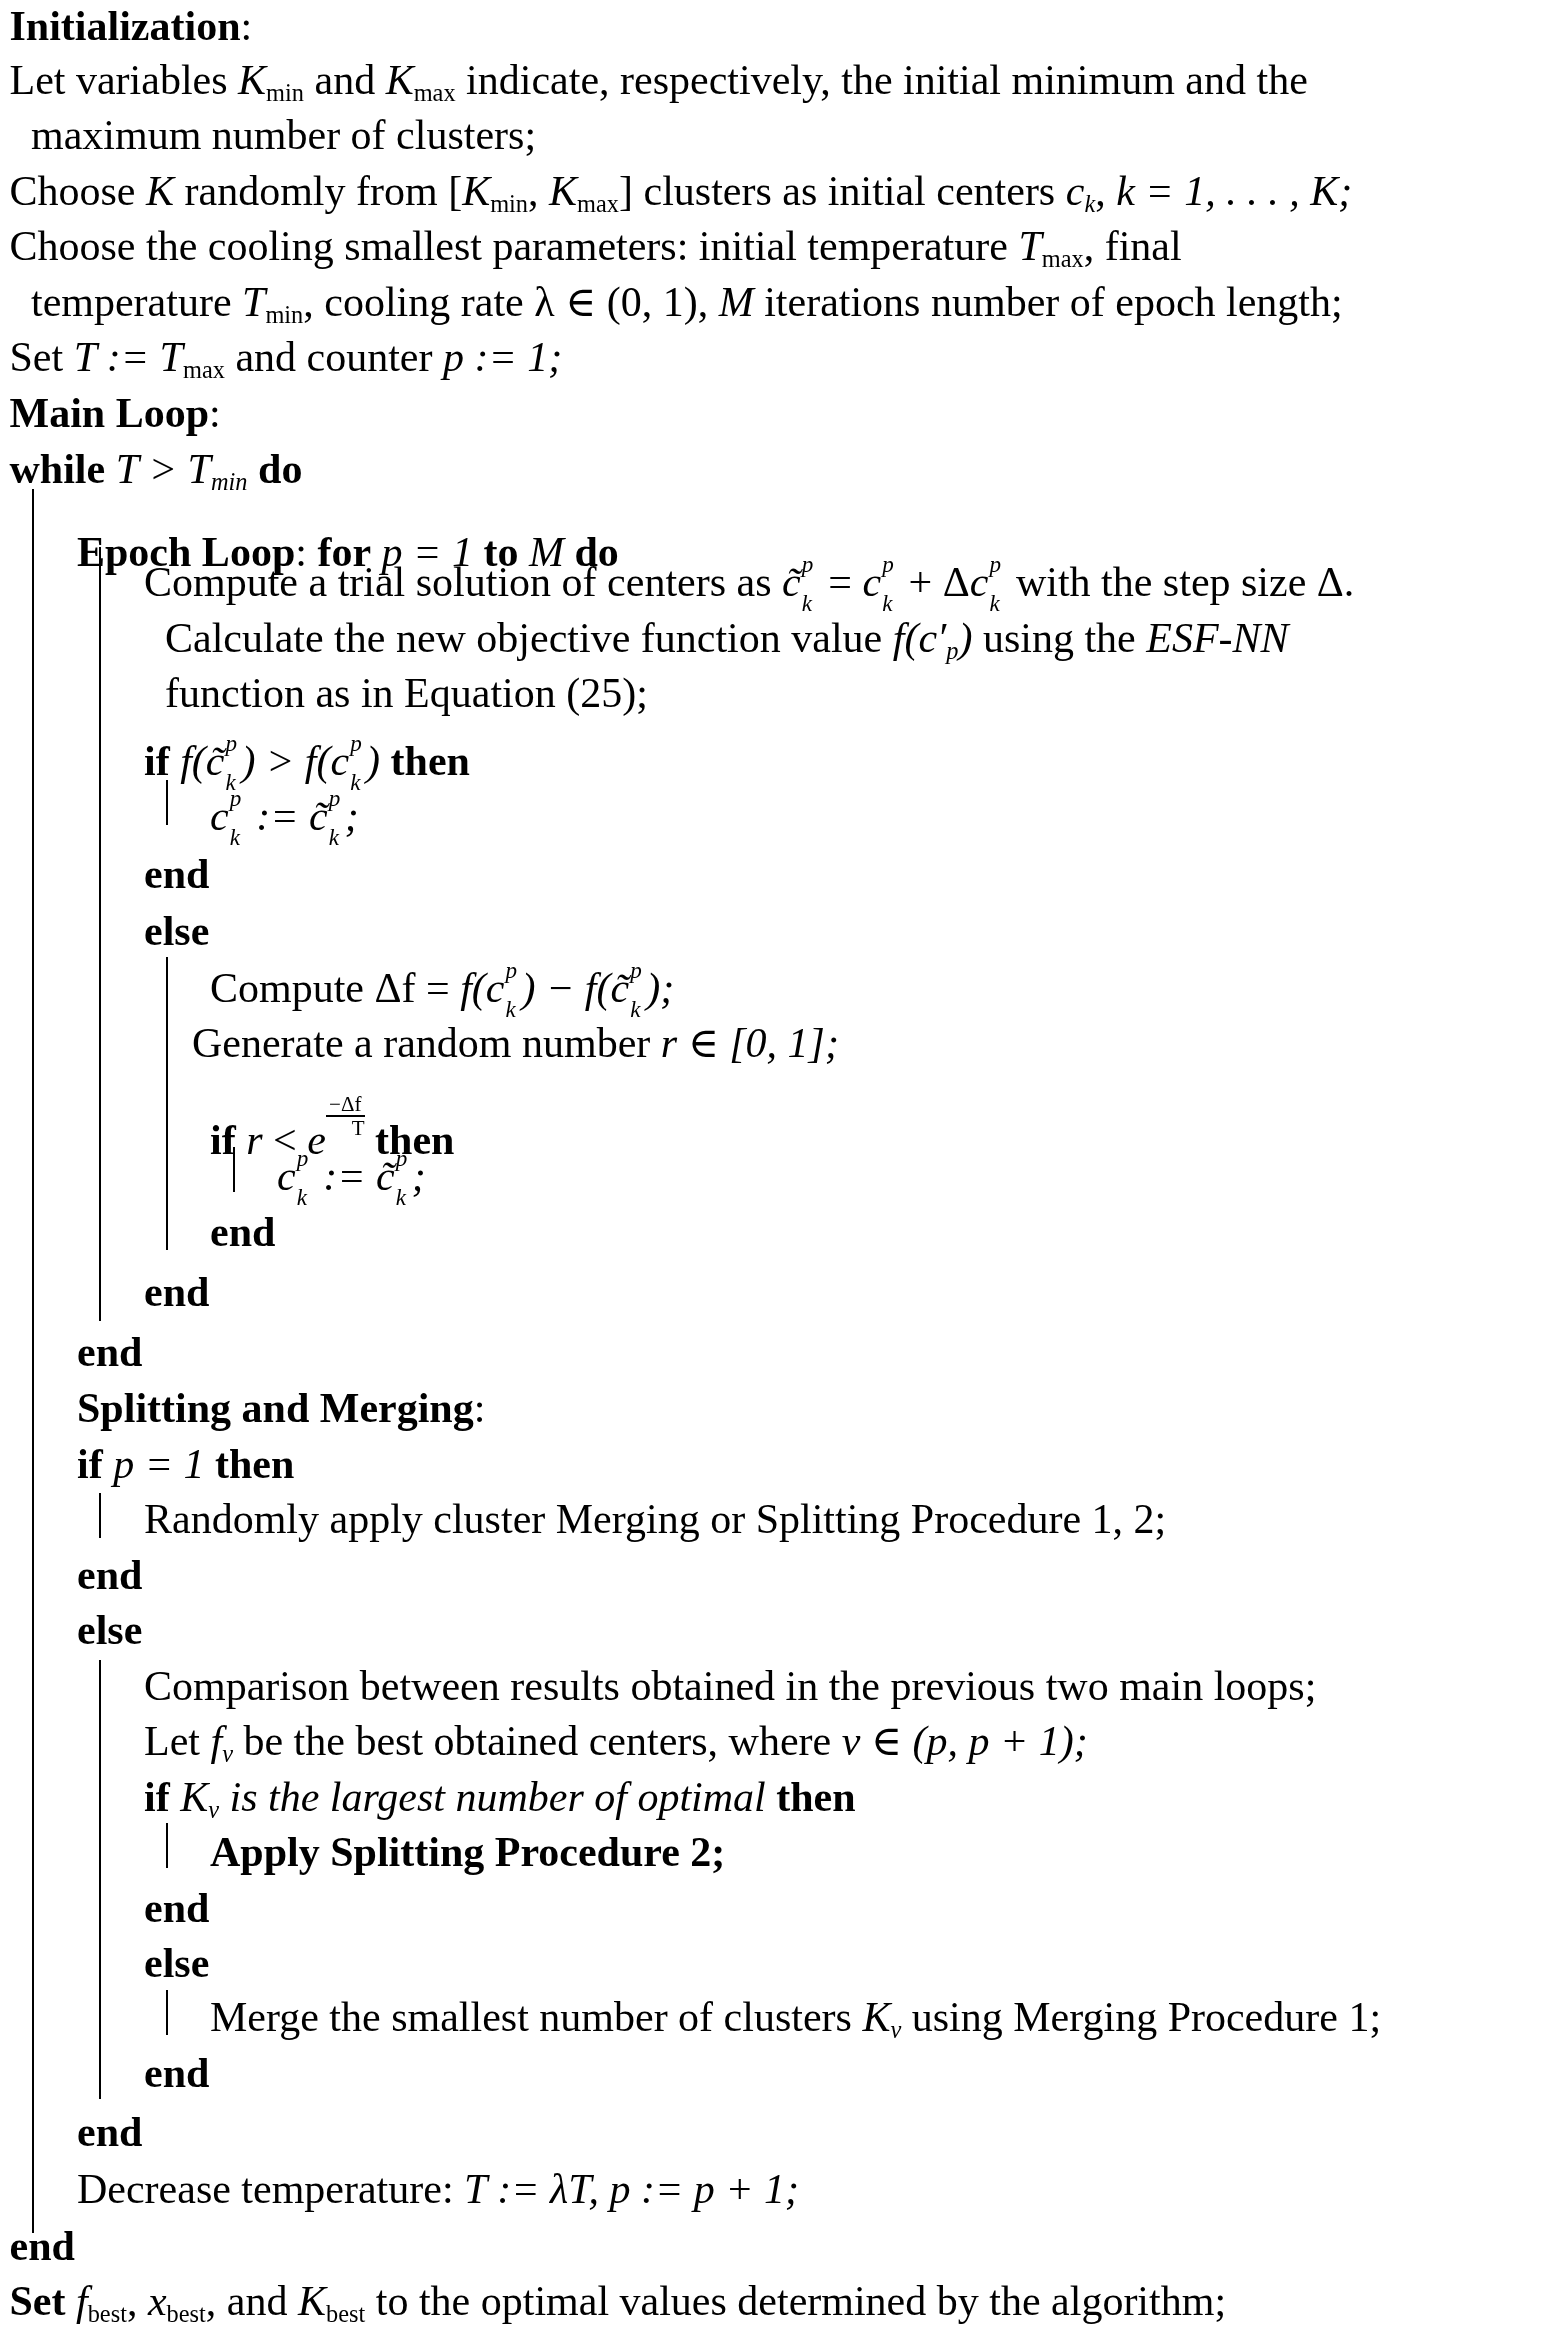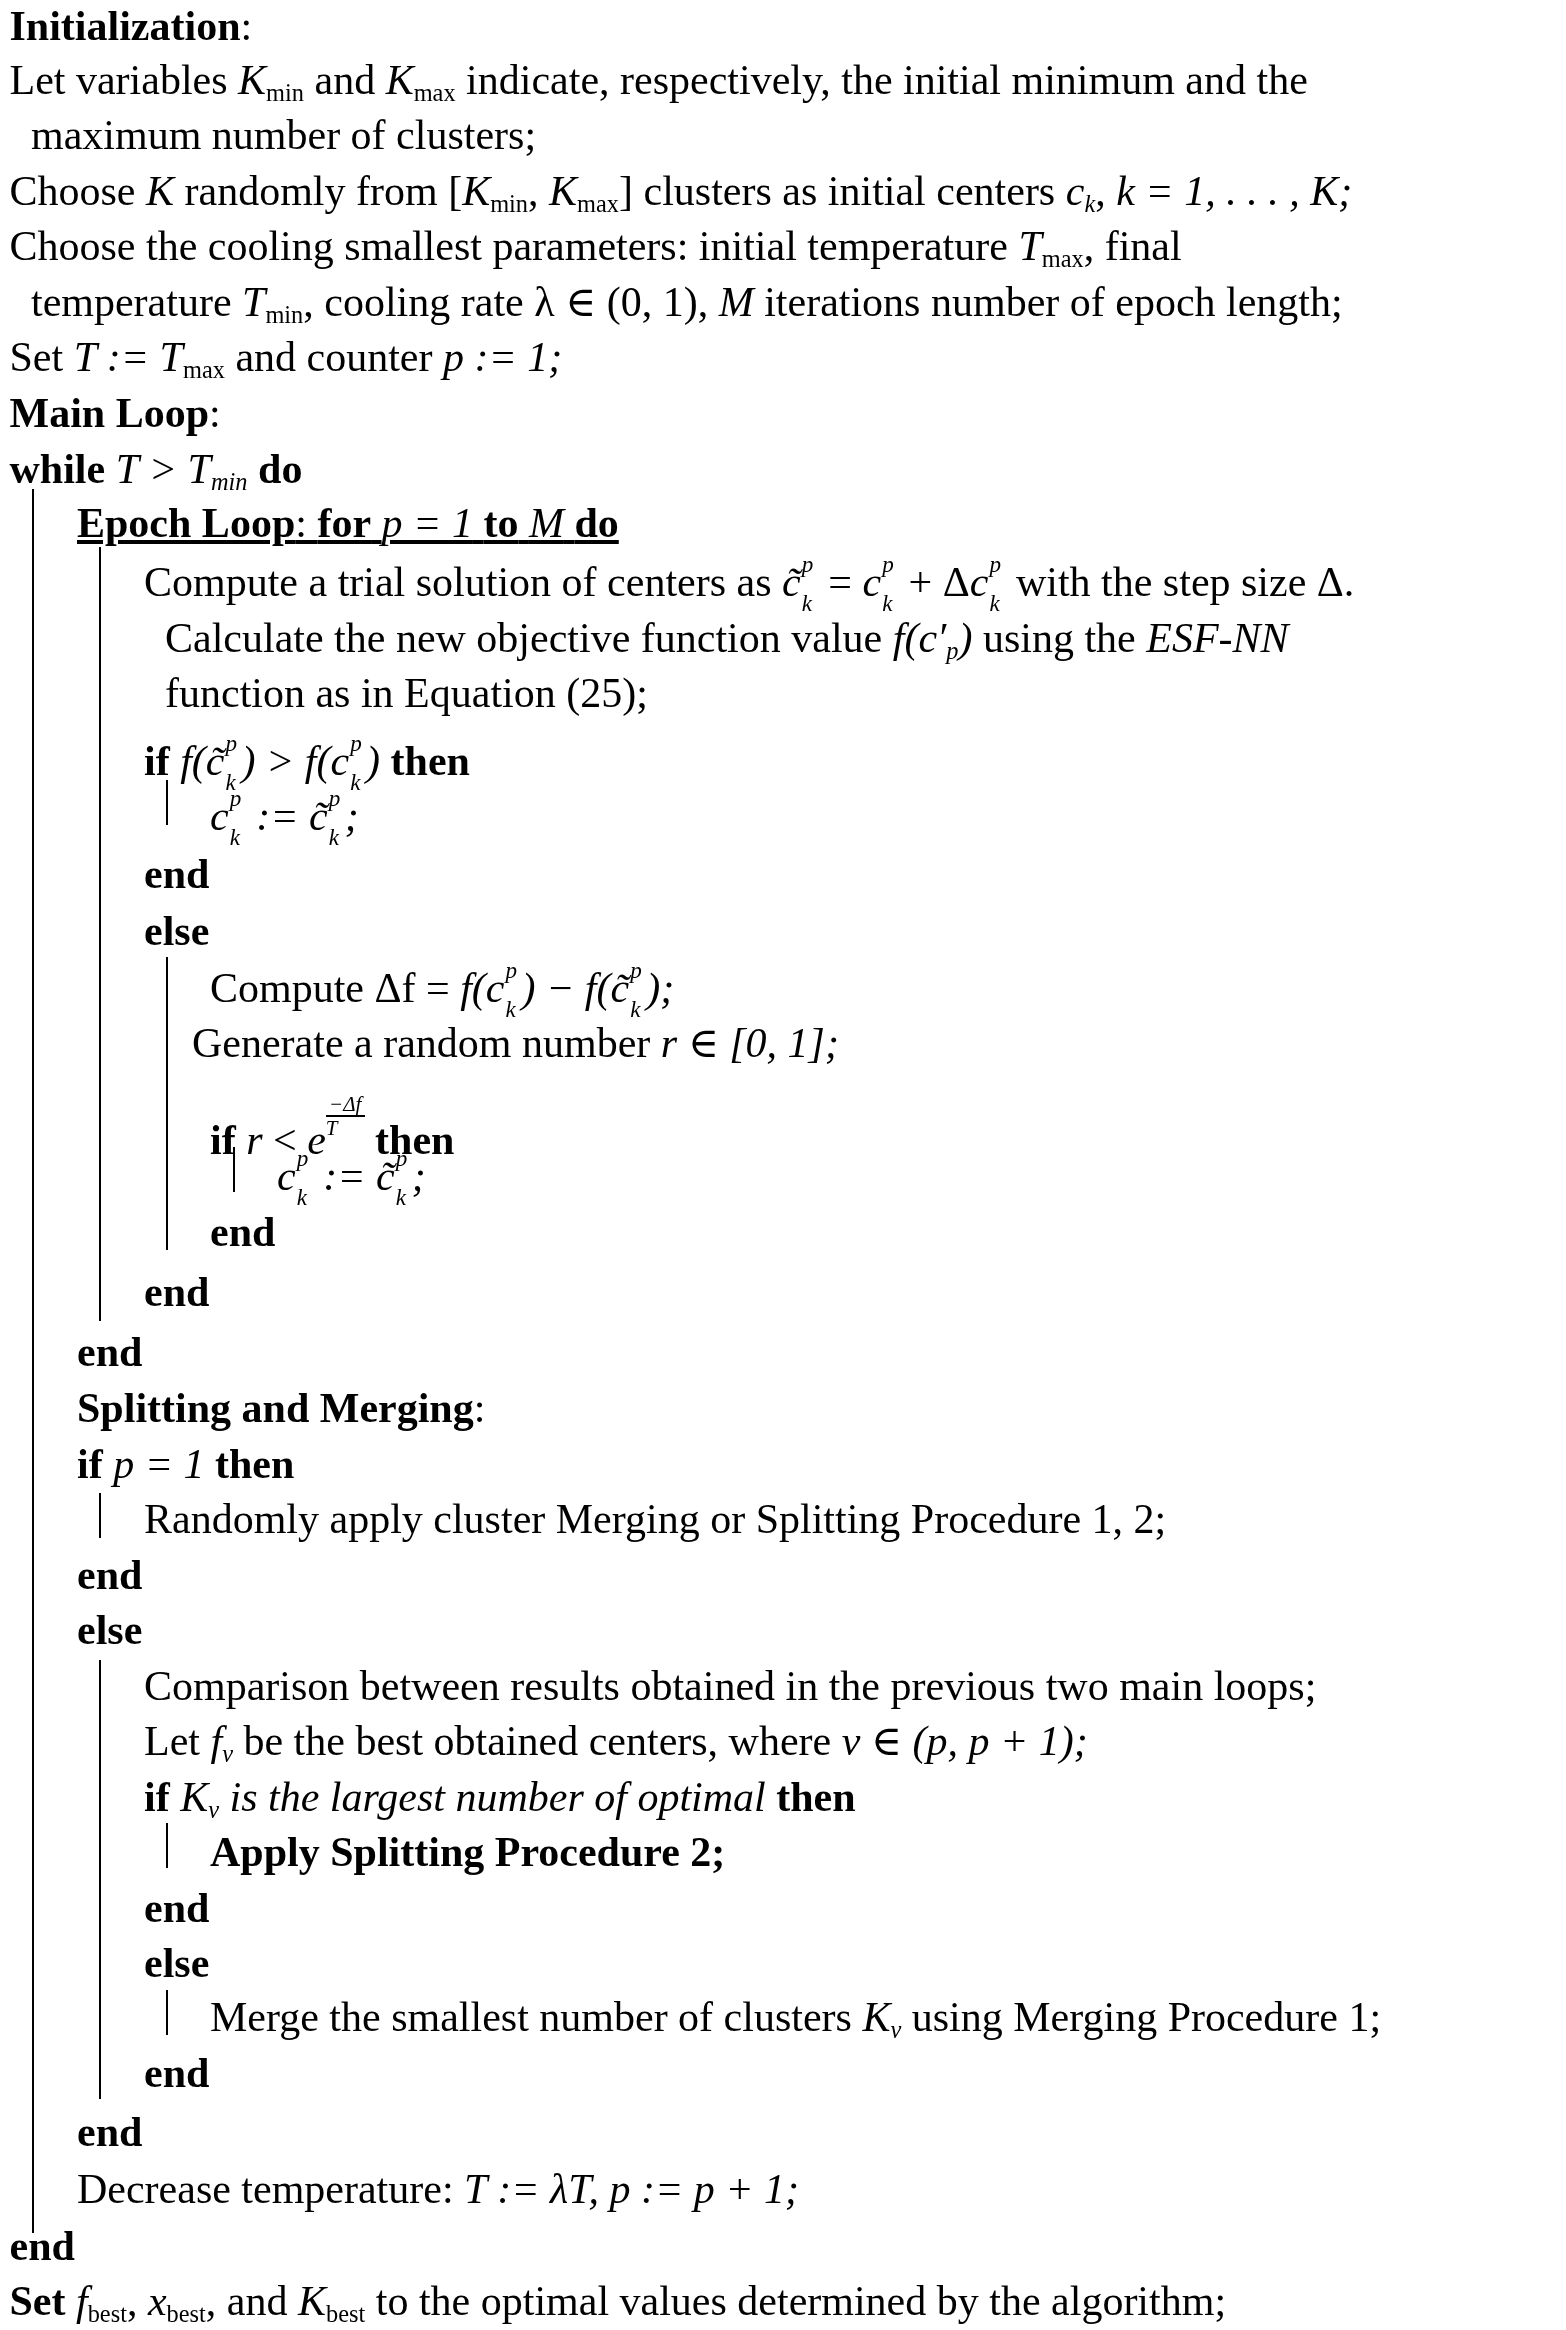--- a/index.html
+++ b/index.html
@@ -7,21 +7,21 @@
          font-family:"Liberation Serif","DejaVu Serif",serif; color:#000; }
   .line { position:absolute; left:0; white-space:nowrap; font-size:42px; line-height:53px; height:53px; }
   .kw { font-weight:bold; }
   .m { font-style:italic; }
   sub, sup { font-size:58%; line-height:0; }
   sub { vertical-align:-0.3em; }
   .ss { display:inline-block; position:relative; font-style:italic; }
   .ss .sp { position:absolute; font-size:55%; top:-18px; left:100%; margin-left:1.1px; }
   .ss .sb { position:absolute; font-size:55%; top:21px; left:100%; margin-left:1.1px; }
   .pad { display:inline-block; width:17px; }
-  .frac { display:inline-block; position:relative; vertical-align:0.9em; font-size:50%; text-align:left; font-style:italic; line-height:1.05; }
+  .frac { display:inline-block; position:relative; vertical-align:0.9em; font-size:50%; text-align:right; line-height:1.05; }
   .frac .num { display:block; border-bottom:2.1px solid #000; padding:0 3.2px; }
   .frac .den { display:block; }
   .vbar { position:absolute; width:2.1px; background:#000; }
 </style>
 </head>
 <body>
 
 <div class="vbar" style="left:32px; top:489px; height:1744px;"></div>
 <div class="vbar" style="left:99px; top:547px; height:774px;"></div>
 <div class="vbar" style="left:166px; top:780px; height:45px;"></div>
@@ -59,21 +59,21 @@
 </div>
 
 <div class="line" style="top:387px; left:9.5px;">
   <span class="kw">Main Loop</span><span>:</span>
 </div>
 
 <div class="line" style="top:443px; left:9.5px;text-align:center;">
   <span class="kw">while</span> <span class="m">T &gt; T</span><sub class="m">min</sub> <span class="kw">do</span>
 </div>
 
-<div class="line" style="top:497px; left:77px;text-decoration:underline;">
+<div class="line" style="top:526px; left:77px;">
   <span class="kw">Epoch Loop</span><span>: </span><span class="kw">for</span> <span class="m">p = 1</span> <span class="kw">to</span> <span class="m">M</span> <span class="kw">do</span>
 </div>
 
 <div class="line" style="top:556px; left:144px;">
   <span>Compute a trial solution of centers as </span><span class="ss"><span>c̃</span><span class="sp">p</span><span class="sb">k</span></span><span class="pad"></span> = <span class="ss"><span>c</span><span class="sp">p</span><span class="sb">k</span></span><span class="pad"></span> + Δ<span class="ss"><span>c</span><span class="sp">p</span><span class="sb">k</span></span><span class="pad"></span><span> with the step size Δ.</span>
 </div>
 <div class="line" style="top:612px; left:165px;">
   <span>Calculate the new objective function value </span><span class="m">f(c′<sub>p</sub>)</span><span> using the </span><span class="m">ESF-NN</span>
 </div>
 <div class="line" style="top:667px; left:165px;">

